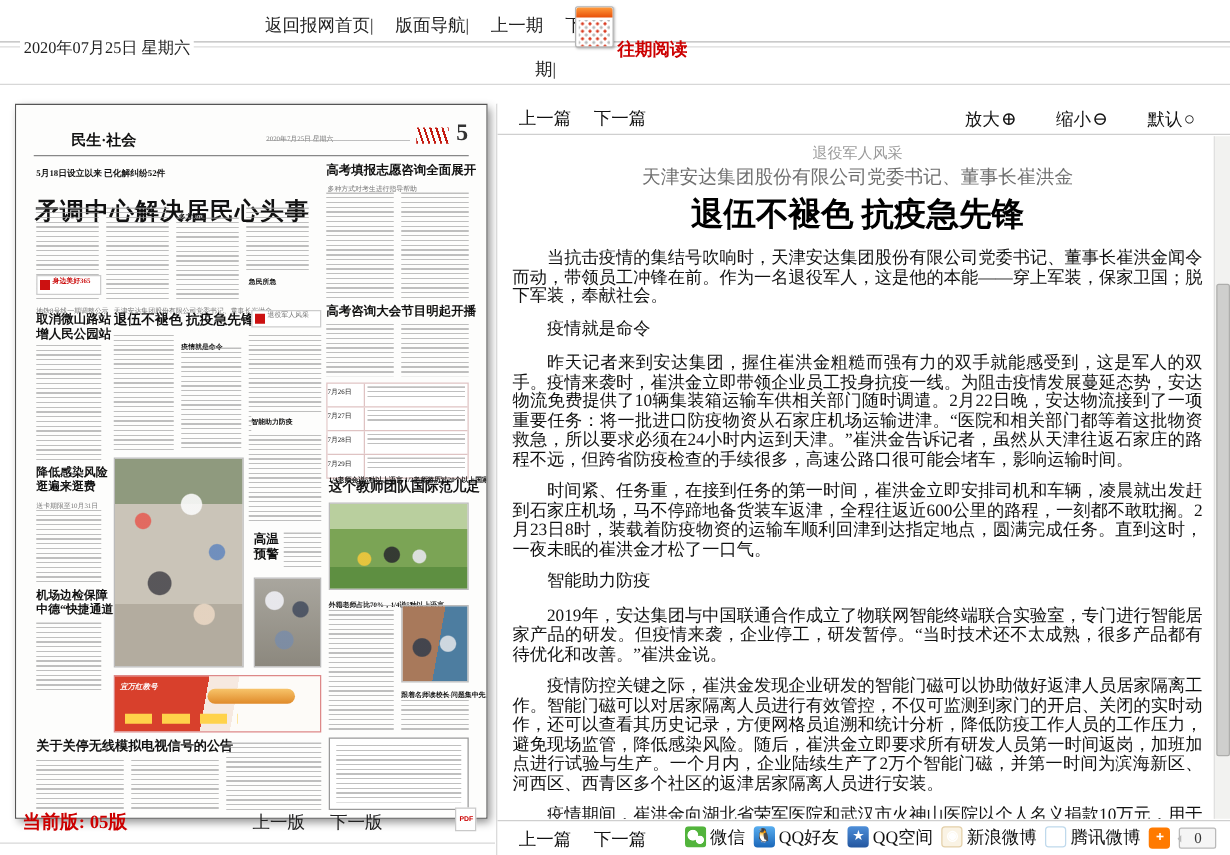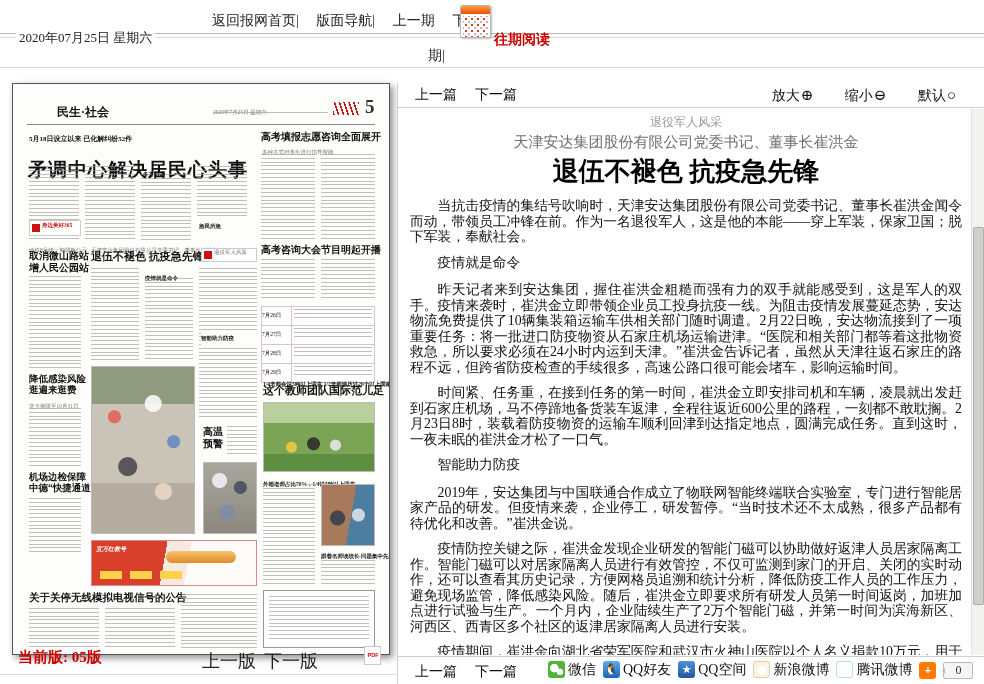--- a/index.html
+++ b/index.html
@@ -35,21 +35,21 @@
   .s60 { font-size:10px; transform:scale(.6); transform-origin:0 0; white-space:nowrap; display:inline-block; }
   .s70 { font-size:10px; transform:scale(.7); transform-origin:0 0; white-space:nowrap; display:inline-block; }
   .gray { color:#777; }
   .npbadge { border:1px solid #ccc; background:#fff; display:flex; align-items:center; gap:2px; padding:1px 2px; }
   .redsq { width:8px; height:8px; background:#c11; flex:none; }
   .photo { border:1px solid #bbb; }
 
   
   .left-bottom { position:absolute; left:12px; top:646px; width:378px; height:26px; }
   .cur-label { position:absolute; left:6px; top:2px; font-size:15px; font-weight:bold; color:#cc0000; }
-  .lb-link { position:absolute; top:3px; font-size:18px; color:#222; cursor:pointer;font-family:Liberation Serif, serif; }
+  .lb-link { position:absolute; top:3px; font-size:14px; color:#222; cursor:pointer;font-family:Liberation Serif, serif; }
   .pdf-icon { position:absolute; left:352px; top:0; width:17px; height:19px; background:#fff; border:1px solid #c9c9c9;
               display:flex; align-items:center; justify-content:center; cursor:pointer; }
   .pdf-icon span { font-size:10px; transform:scale(.55); font-weight:bold; color:#c00; font-family:"Liberation Sans",sans-serif; }
   .bottom-line { position:absolute; left:0; top:674px; width:396px; height:1px; background:#d7d7d7; }
 
   
   .v-divider { position:absolute; left:397px; top:83px; width:1px; height:601px; background:#cfcfcf; }
   .reader { position:absolute; left:398px; top:83px; width:586px; height:601px; background:#fff; }
   .r-toolbar { position:absolute; left:0; top:0; width:100%; height:25px; border-bottom:1px solid #cfcfcf; font-size:14px; }
   .r-toolbar .nav1 { position:absolute; left:17px; top:3px; cursor:pointer; }

